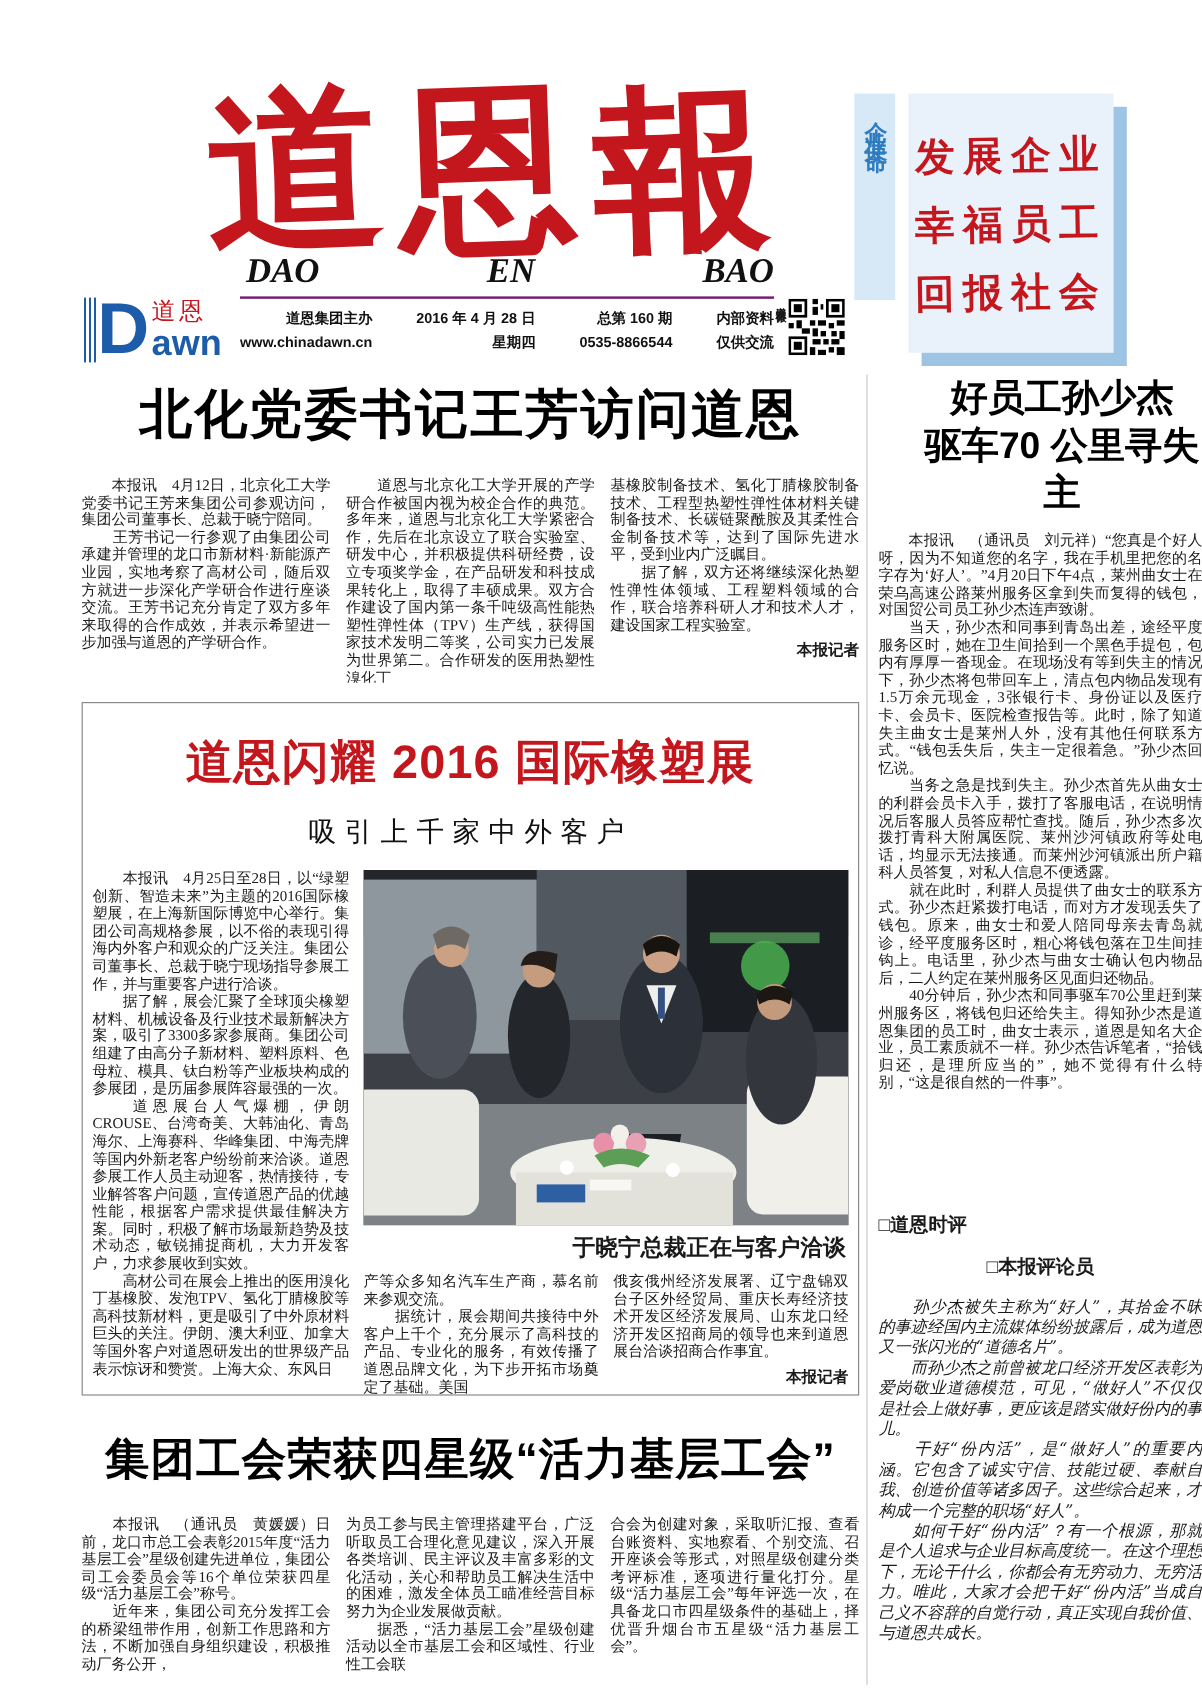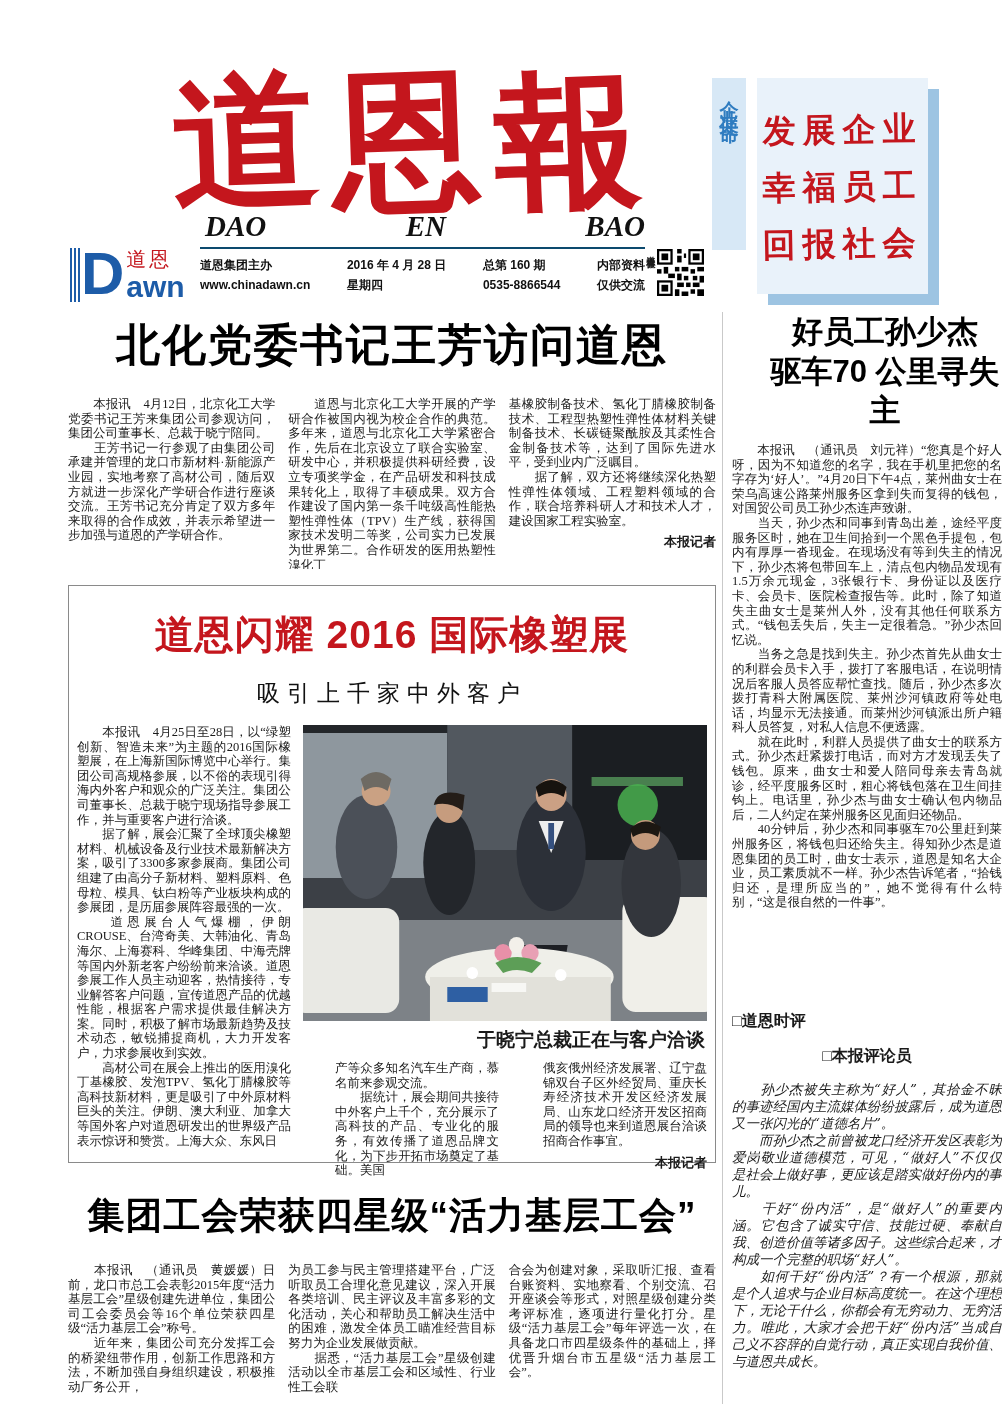--- a/index.html
+++ b/index.html
@@ -22,24 +22,24 @@
   .logo-stripes { width:11px; height:54px; margin-top:2px;
     background:repeating-linear-gradient(90deg,#1d5ca8 0 2px,transparent 2px 4px); }
   .logo-d { font-family:"Liberation Sans",sans-serif; font-weight:bold;
     font-size:60px; line-height:0.92; color:#1d5ca8; }
   .logo-right { display:flex; flex-direction:column; margin-left:2px; }
   .logo-cn { color:#c4161d; font-weight:normal; font-size:20px; letter-spacing:3px;
     font-family:"Liberation Sans",sans-serif; }
   .logo-en { color:#1d5ca8; font-weight:bold; font-size:30px; line-height:0.9;
     font-family:"Liberation Sans",sans-serif; }
   .infobar { position:absolute; left:200px; top:247px; width:445px;
-    border-top:2px solid #0c4a6e; padding-top:6px;
+    border-top:2px solid #701a75; padding-top:6px;
     display:flex; justify-content:space-between;
     font-family:"Liberation Sans",sans-serif; font-size:12px; font-weight:bold;
-    line-height:1.7; text-align:left; color:#111; }
+    line-height:1.7; text-align:right; color:#111; }
   .qr-wrap { position:absolute; left:646px; top:249px; display:flex; }
   .qr-label { writing-mode:vertical-rl; font-size:9px; font-weight:bold;
     font-family:"Liberation Sans",sans-serif; line-height:1; margin-right:2px; letter-spacing:1px; }
   .qr { width:47px; height:47px; }
   .mission { position:absolute; left:712px; top:78px; width:250px; height:226px; }
   .mission-side { position:absolute; left:0; top:0; writing-mode:vertical-rl;
     font-family:"Liberation Sans",sans-serif; font-weight:bold; font-size:19px;
     color:#2f7cc0; background:#d7e8f6; padding:8px 4px; letter-spacing:8px; height:172px; }
   .mission-panel { position:absolute; left:32px; top:0; width:171px; height:216px;
     background:#e9f2fa; box-shadow:11px 11px 0 #9dc4e2;
@@ -65,21 +65,21 @@
     font-size:39px; color:#c4161d; letter-spacing:1px; margin-top:14px; }
   .sub-a2 { text-align:center; font-size:23px; letter-spacing:7px; margin-top:16px; color:#111; }
   .expo-body { display:flex; gap:12px; margin-top:16px; height:452px; }
   .expo-col1 { width:214px; overflow:hidden; }
   .expo-right { flex:1; display:flex; flex-direction:column; }
   .photo { height:296px; background:#3c4046; position:relative; overflow:hidden; }
   .photo svg { display:block; width:100%; height:100%; }
   .caption { text-align:right; font-weight:bold; font-size:19px; margin:6px 2px 8px 0;
     font-family:Liberation Serif, serif; }
   .expo-cols2 { display:flex; gap:12px; flex:1; overflow:hidden; }
-  .expo-cols2 .colx { flex:1;margin-left:32px; }
+  .expo-cols2 .colx { flex:1; }
   
   .h-a3 { text-align:center; font-family:"Liberation Sans",sans-serif; font-weight:bold;
     font-size:37px; letter-spacing:1px; margin-top:28px; color:#000; }
   .a3-cols { margin-top:22px; display:flex; gap:13px; height:168px; overflow:hidden; }
   .a3-cols .colx { flex:1; }
   
   .h-a4 { text-align:center; font-family:"Liberation Sans",sans-serif; font-weight:bold;
     font-size:31px; line-height:1.28; color:#000;margin-left:36px; }
   .a4-body { margin-top:12px; height:556px; overflow:hidden; }
   

